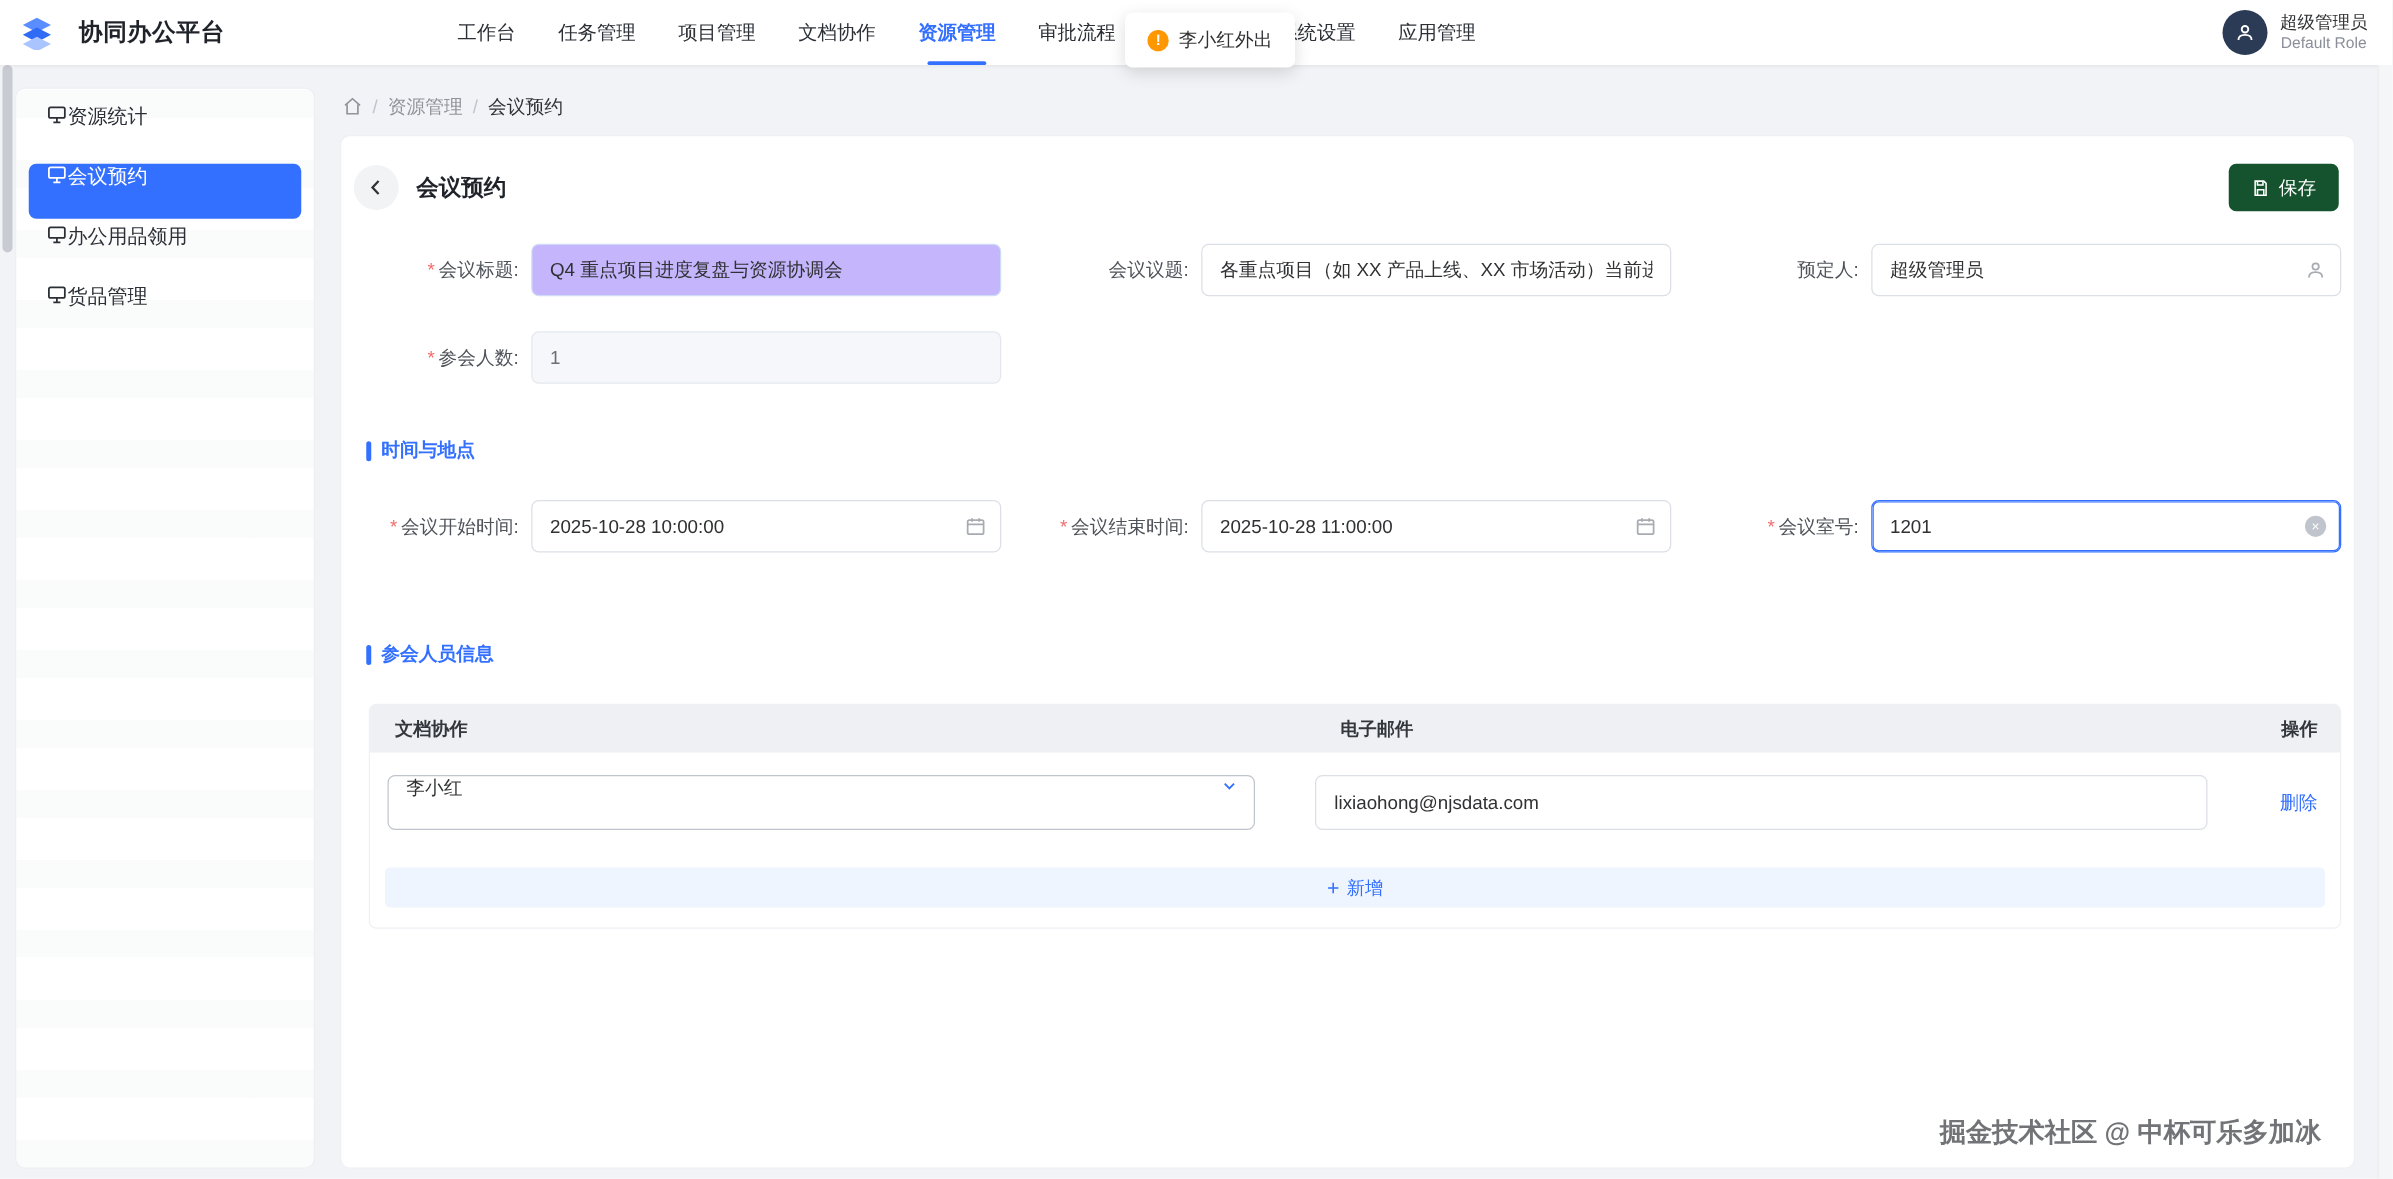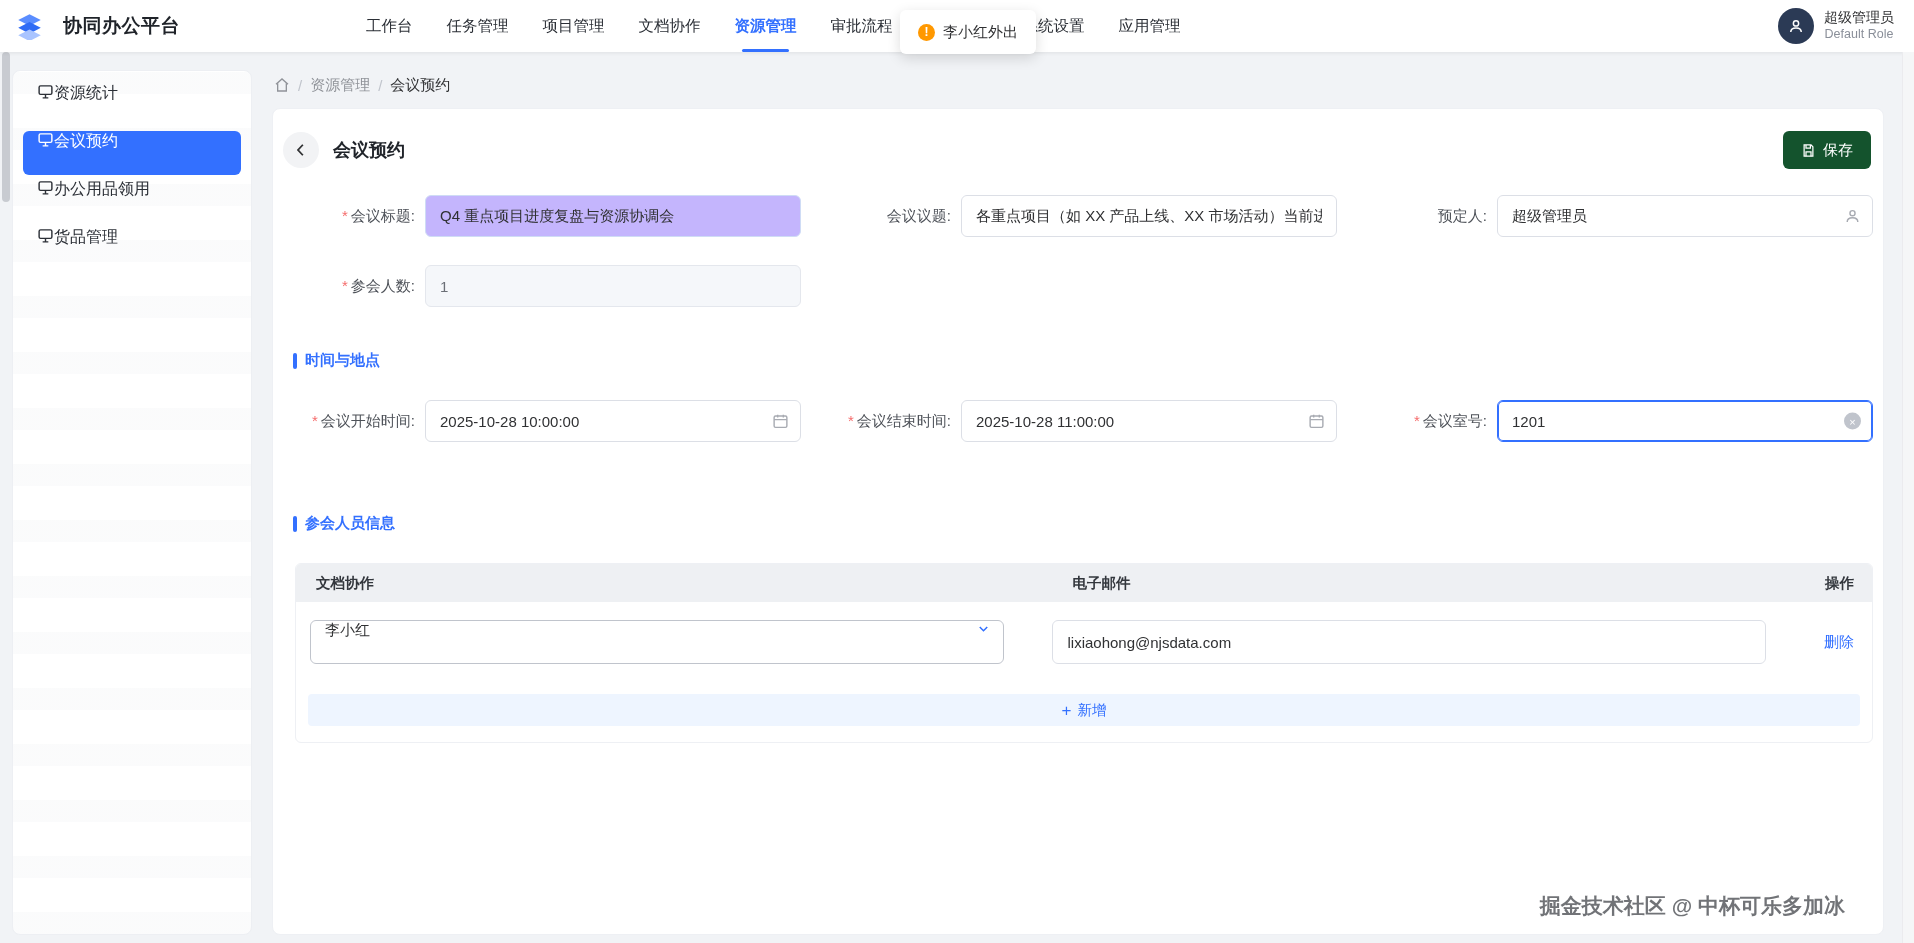--- a/index.html
+++ b/index.html
@@ -104,21 +104,21 @@
   .table-input { height:44px; }
   .link { color:#3370ff; font-size:15px; text-decoration:none; cursor:pointer; }
   .add-row {
     margin:14px 12px 16px; height:32px; background:#eef5ff; border:none; border-radius:4px;
     width:calc(100% - 24px); color:#3370ff; font-size:14.5px; display:flex; align-items:center; justify-content:center; gap:6px; cursor:pointer;
   }
   .plus { font-size:17px; line-height:1; }
 
   
   .watermark {
-    position:absolute; right:38px; bottom:14px; font-size:21px; font-weight:bold; color:#4a4d52; opacity:.78;
+    position:absolute; right:26px; bottom:14px; font-size:21px; font-weight:bold; color:#4a4d52; opacity:.78;
     text-shadow:1px 1px 0 #fff, -1px -1px 0 #fff, 1px -1px 0 #fff, -1px 1px 0 #fff;
   }
   .scroll-track { position:absolute; top:52px; right:0; bottom:0; width:12px; background:#f5f6f7; border-left:1px solid #ebebee; z-index:40; }
   .scroll-thumb { position:absolute; top:52px; left:2px; width:8px; height:150px; border-radius:4px; background:#c8cbd1; }
 </style>
 </head>
 <body>
 
 <header class="header">
   <div class="brand">

